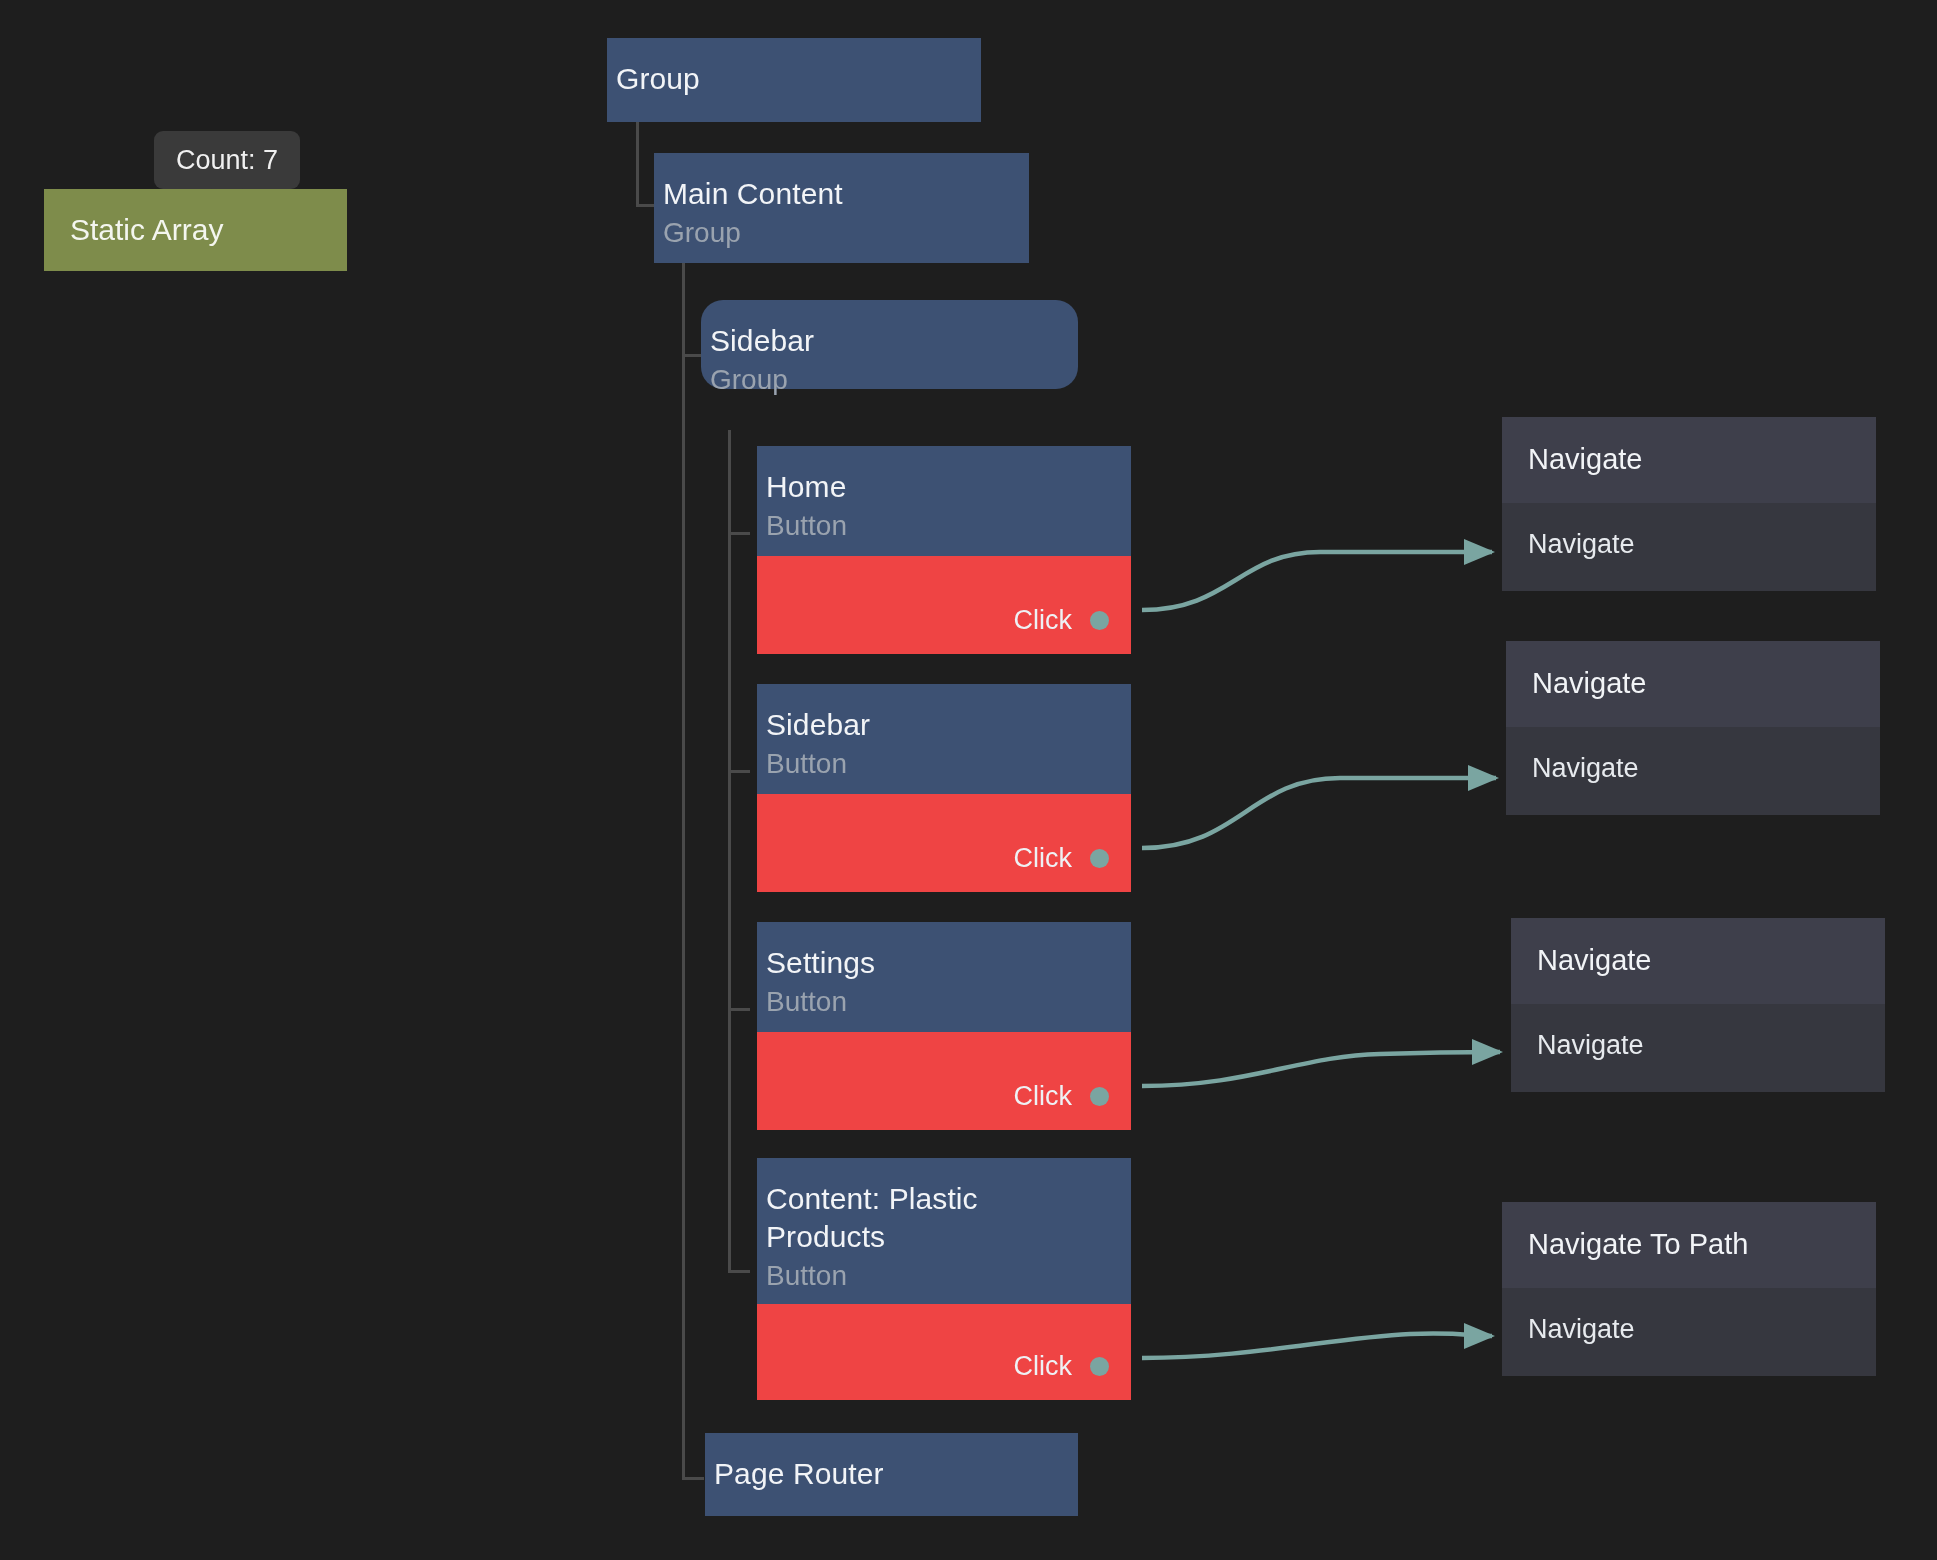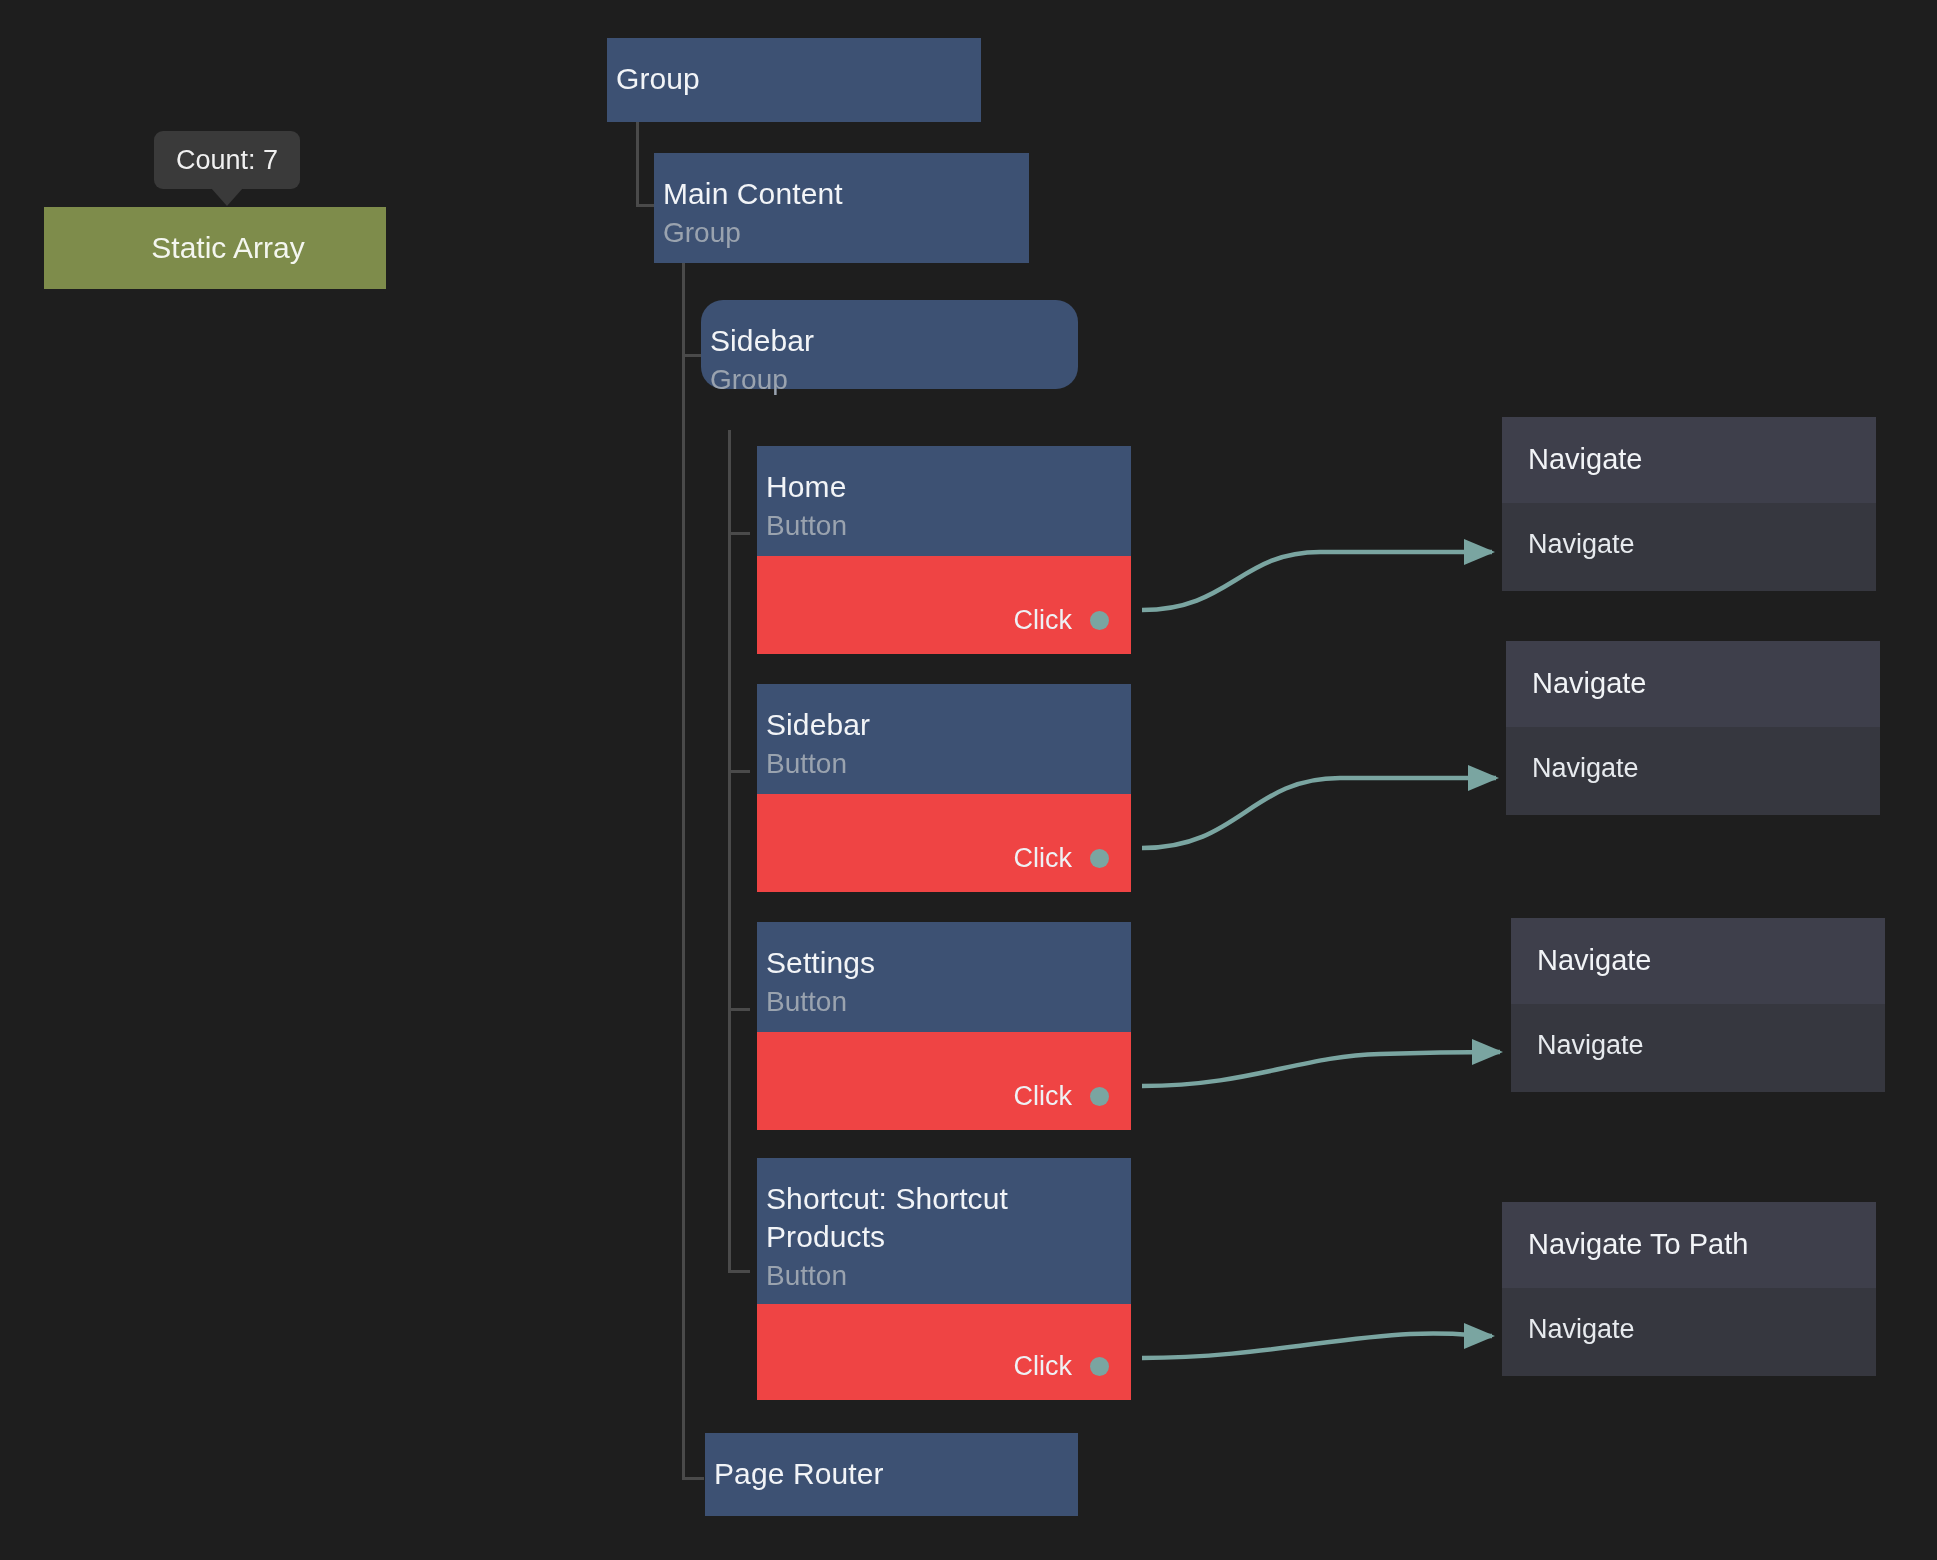--- a/index.html
+++ b/index.html
@@ -177,21 +177,21 @@
   <div class="tline h" style="left:728px; top:532px; width:22px;"></div>
   <div class="tline h" style="left:728px; top:770px; width:22px;"></div>
   <div class="tline h" style="left:728px; top:1008px; width:22px;"></div>
   <div class="tline h" style="left:728px; top:1270px; width:22px;"></div>
 
   <div class="tooltip" style="left:154px; top:131px;">
     <span>Count: 7</span>
     <span class="tip-arrow"></span>
   </div>
 
-  <div class="selected-node" style="left:44px; top:207px; width:342px; height:82px;justify-content:center;">
+  <div class="selected-node" style="left:44px; top:189px; width:303px; height:82px;">
     <span class="title">Static Array</span>
   </div>
 
   <div class="node tree" style="left:607px; top:38px; width:374px;">
     <div class="card-head" style="height:84px;">
       <div class="title">Group</div>
     </div>
   </div>
 
   <div class="node tree" style="left:654px; top:153px; width:375px;border-radius:26px;">
@@ -242,21 +242,21 @@
     <div class="card-body" style="height:98px;">
       <div class="port-out">
         <span class="port-label">Click</span>
         <span class="port-dot"></span>
       </div>
     </div>
   </div>
 
   <div class="node tree" style="left:757px; top:1158px; width:374px;">
     <div class="card-head" style="height:146px;">
-      <div class="title" style="max-width:250px;">Shortcut: Shortcut Products</div>
+      <div class="title" style="max-width:250px;">Content: Plastic Products</div>
       <div class="subtitle">Button</div>
     </div>
     <div class="card-body" style="height:96px;">
       <div class="port-out">
         <span class="port-label">Click</span>
         <span class="port-dot"></span>
       </div>
     </div>
   </div>
 

